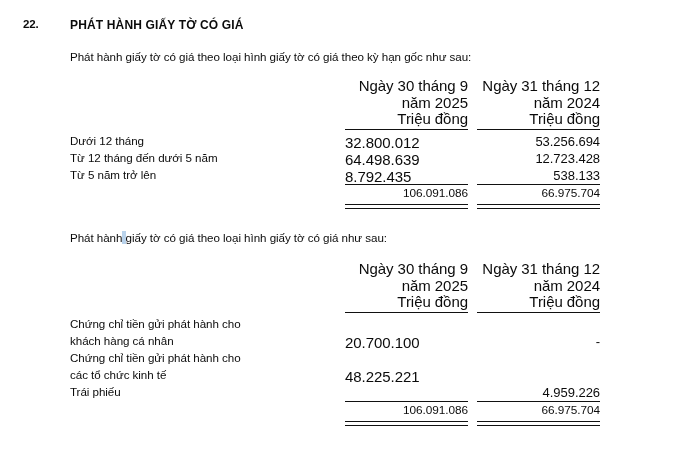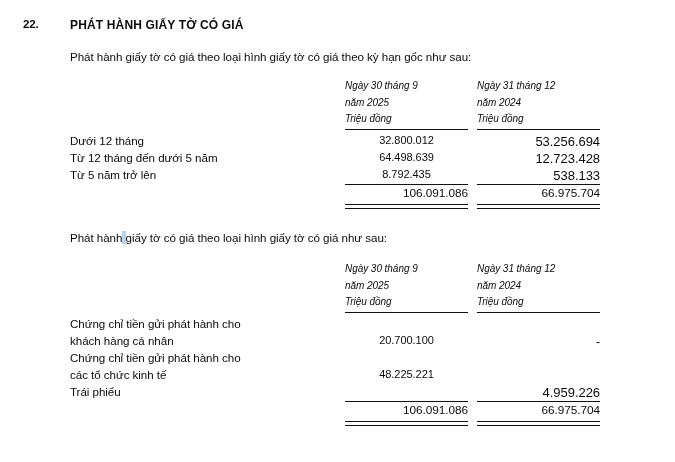--- a/index.html
+++ b/index.html
@@ -70,23 +70,22 @@
   .table-block {
     position: absolute;
     left: 0;
     width: 675px;
   }
   #table-block-1 { top: 78px; }
   #table-block-2 { top: 261px; }
 
   .col-head {
     position: absolute;
-    font-style: italic;
-    font-size: 10px;
-    text-align: left;
+    font-size: 15px;
+    text-align: right;
     line-height: 16.5px;
     letter-spacing: -0.05px;
     white-space: nowrap;
   }
   .col-head.c1 { left: 345px; width: 123px; top: 0; }
   .col-head.c2 { left: 477px; width: 123px; top: 0; }
 
   .rule {
     position: absolute;
     height: 0;
@@ -113,22 +112,22 @@
     top: 0;
     font-size: 11.6px;
     letter-spacing: -0.05px;
     white-space: nowrap;
   }
   .trow .v1 {
     position: absolute;
     left: 345px;
     width: 123px;
     top: 0;
-    text-align: center;
-    font-size: 11px;
+    text-align: left;
+    font-size: 15px;
     letter-spacing: -0.05px;
   }
   .trow .v2 {
     position: absolute;
     left: 477px;
     width: 123px;
     top: 0;
     text-align: right;
     font-size: 13px;
     letter-spacing: -0.05px;

